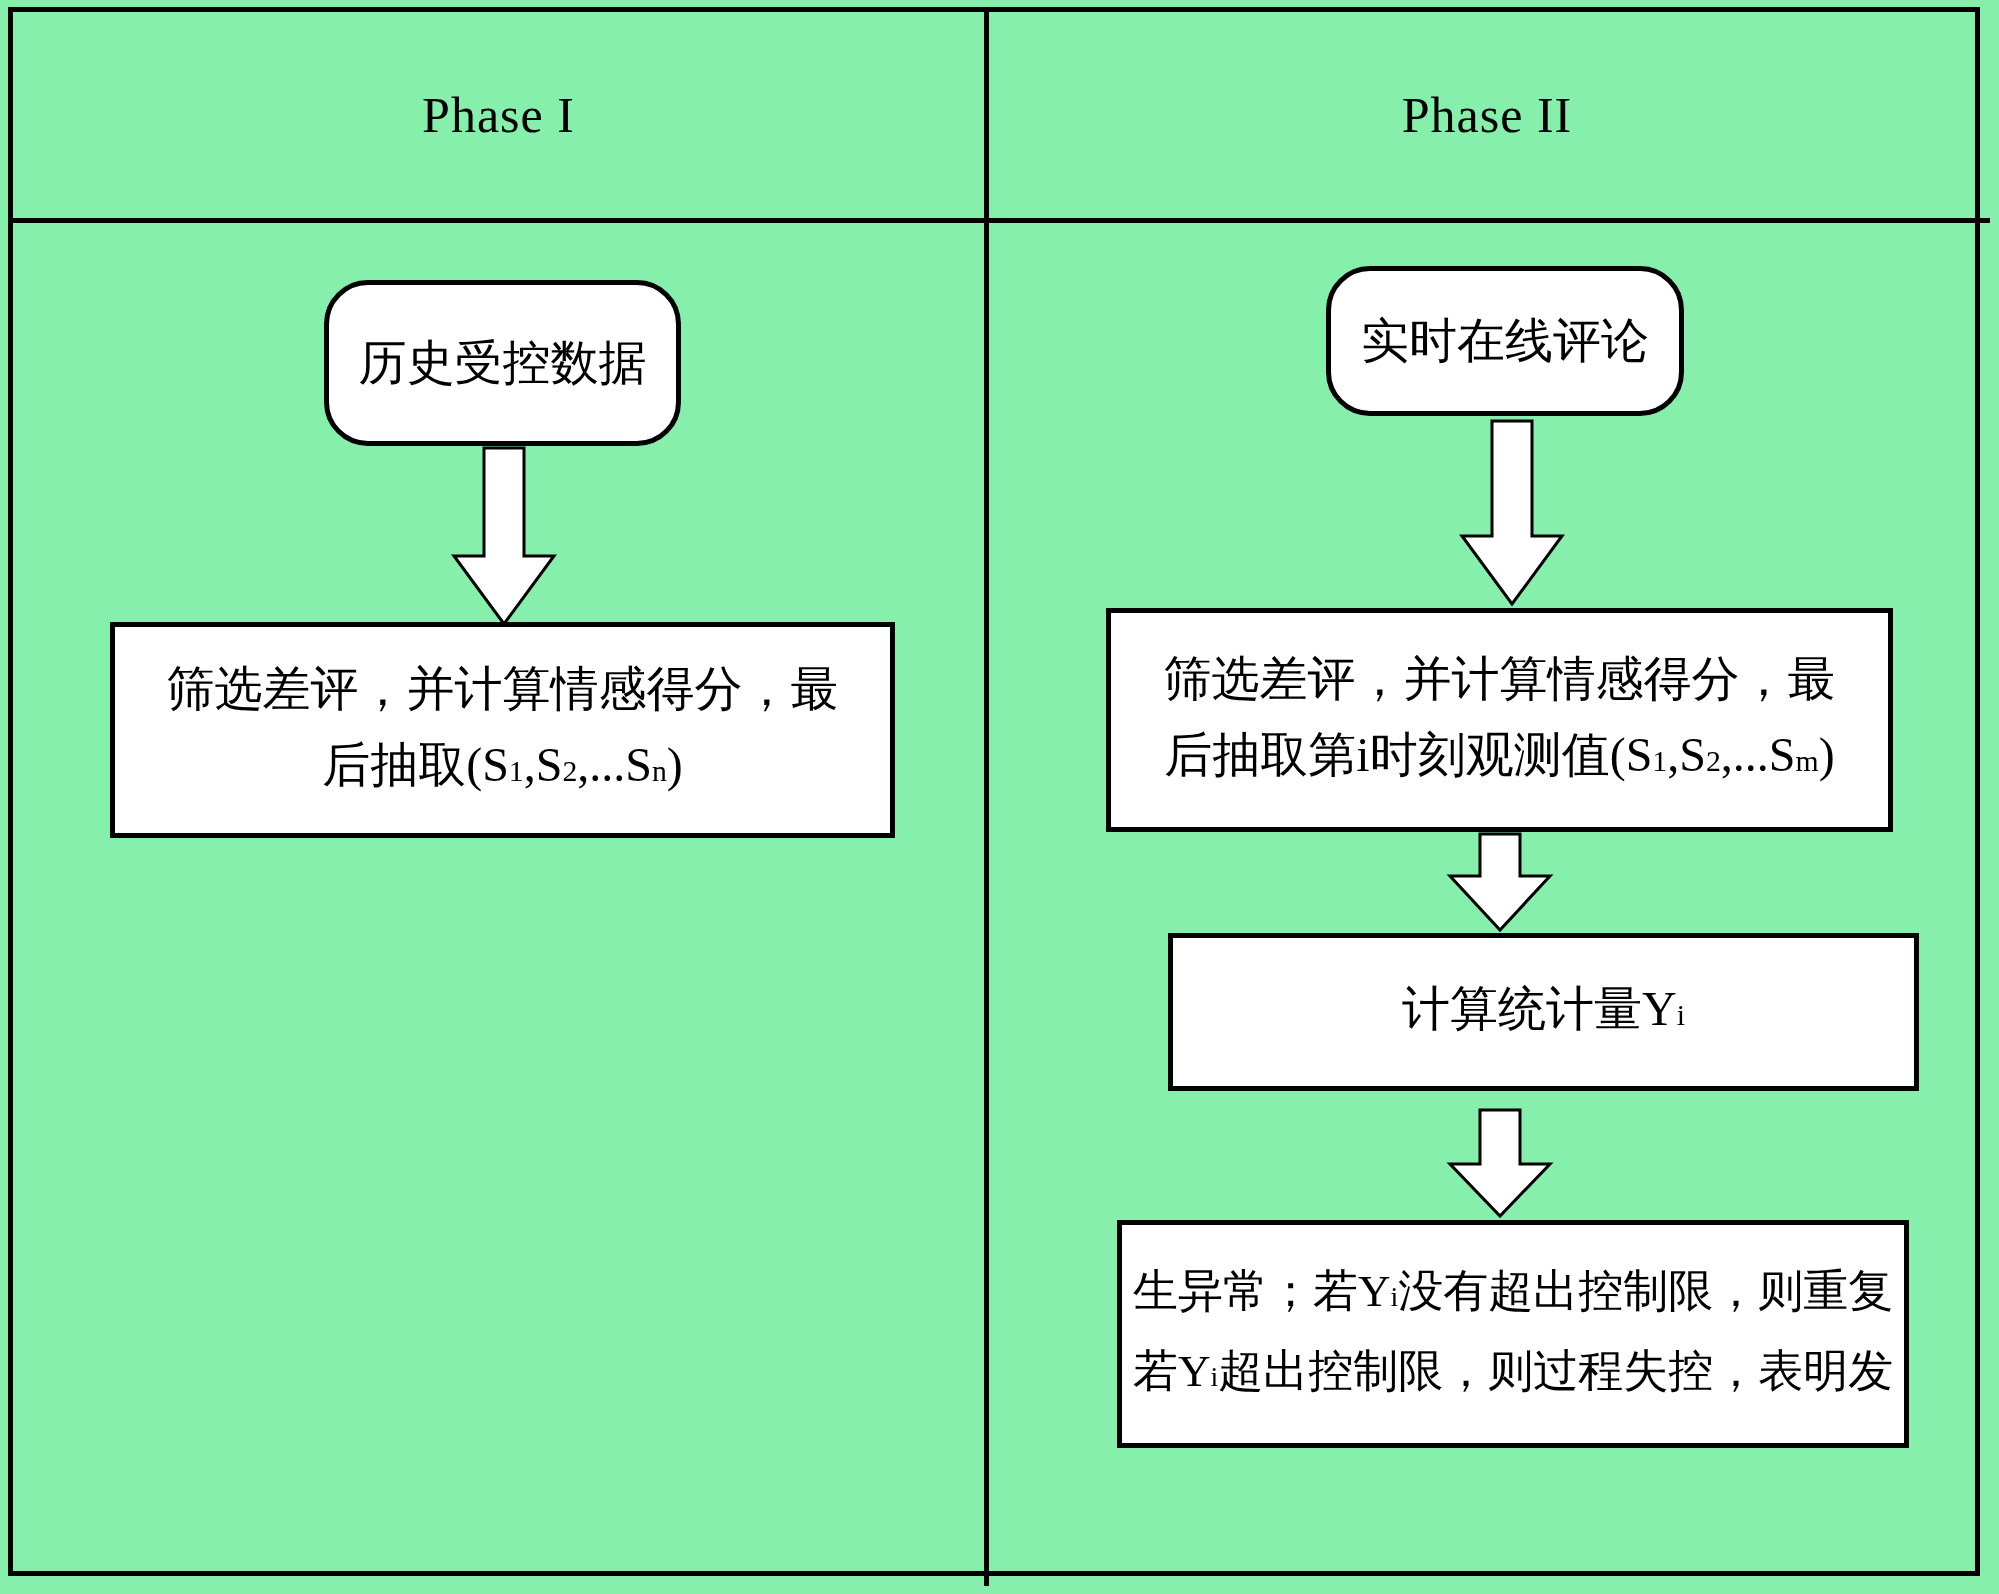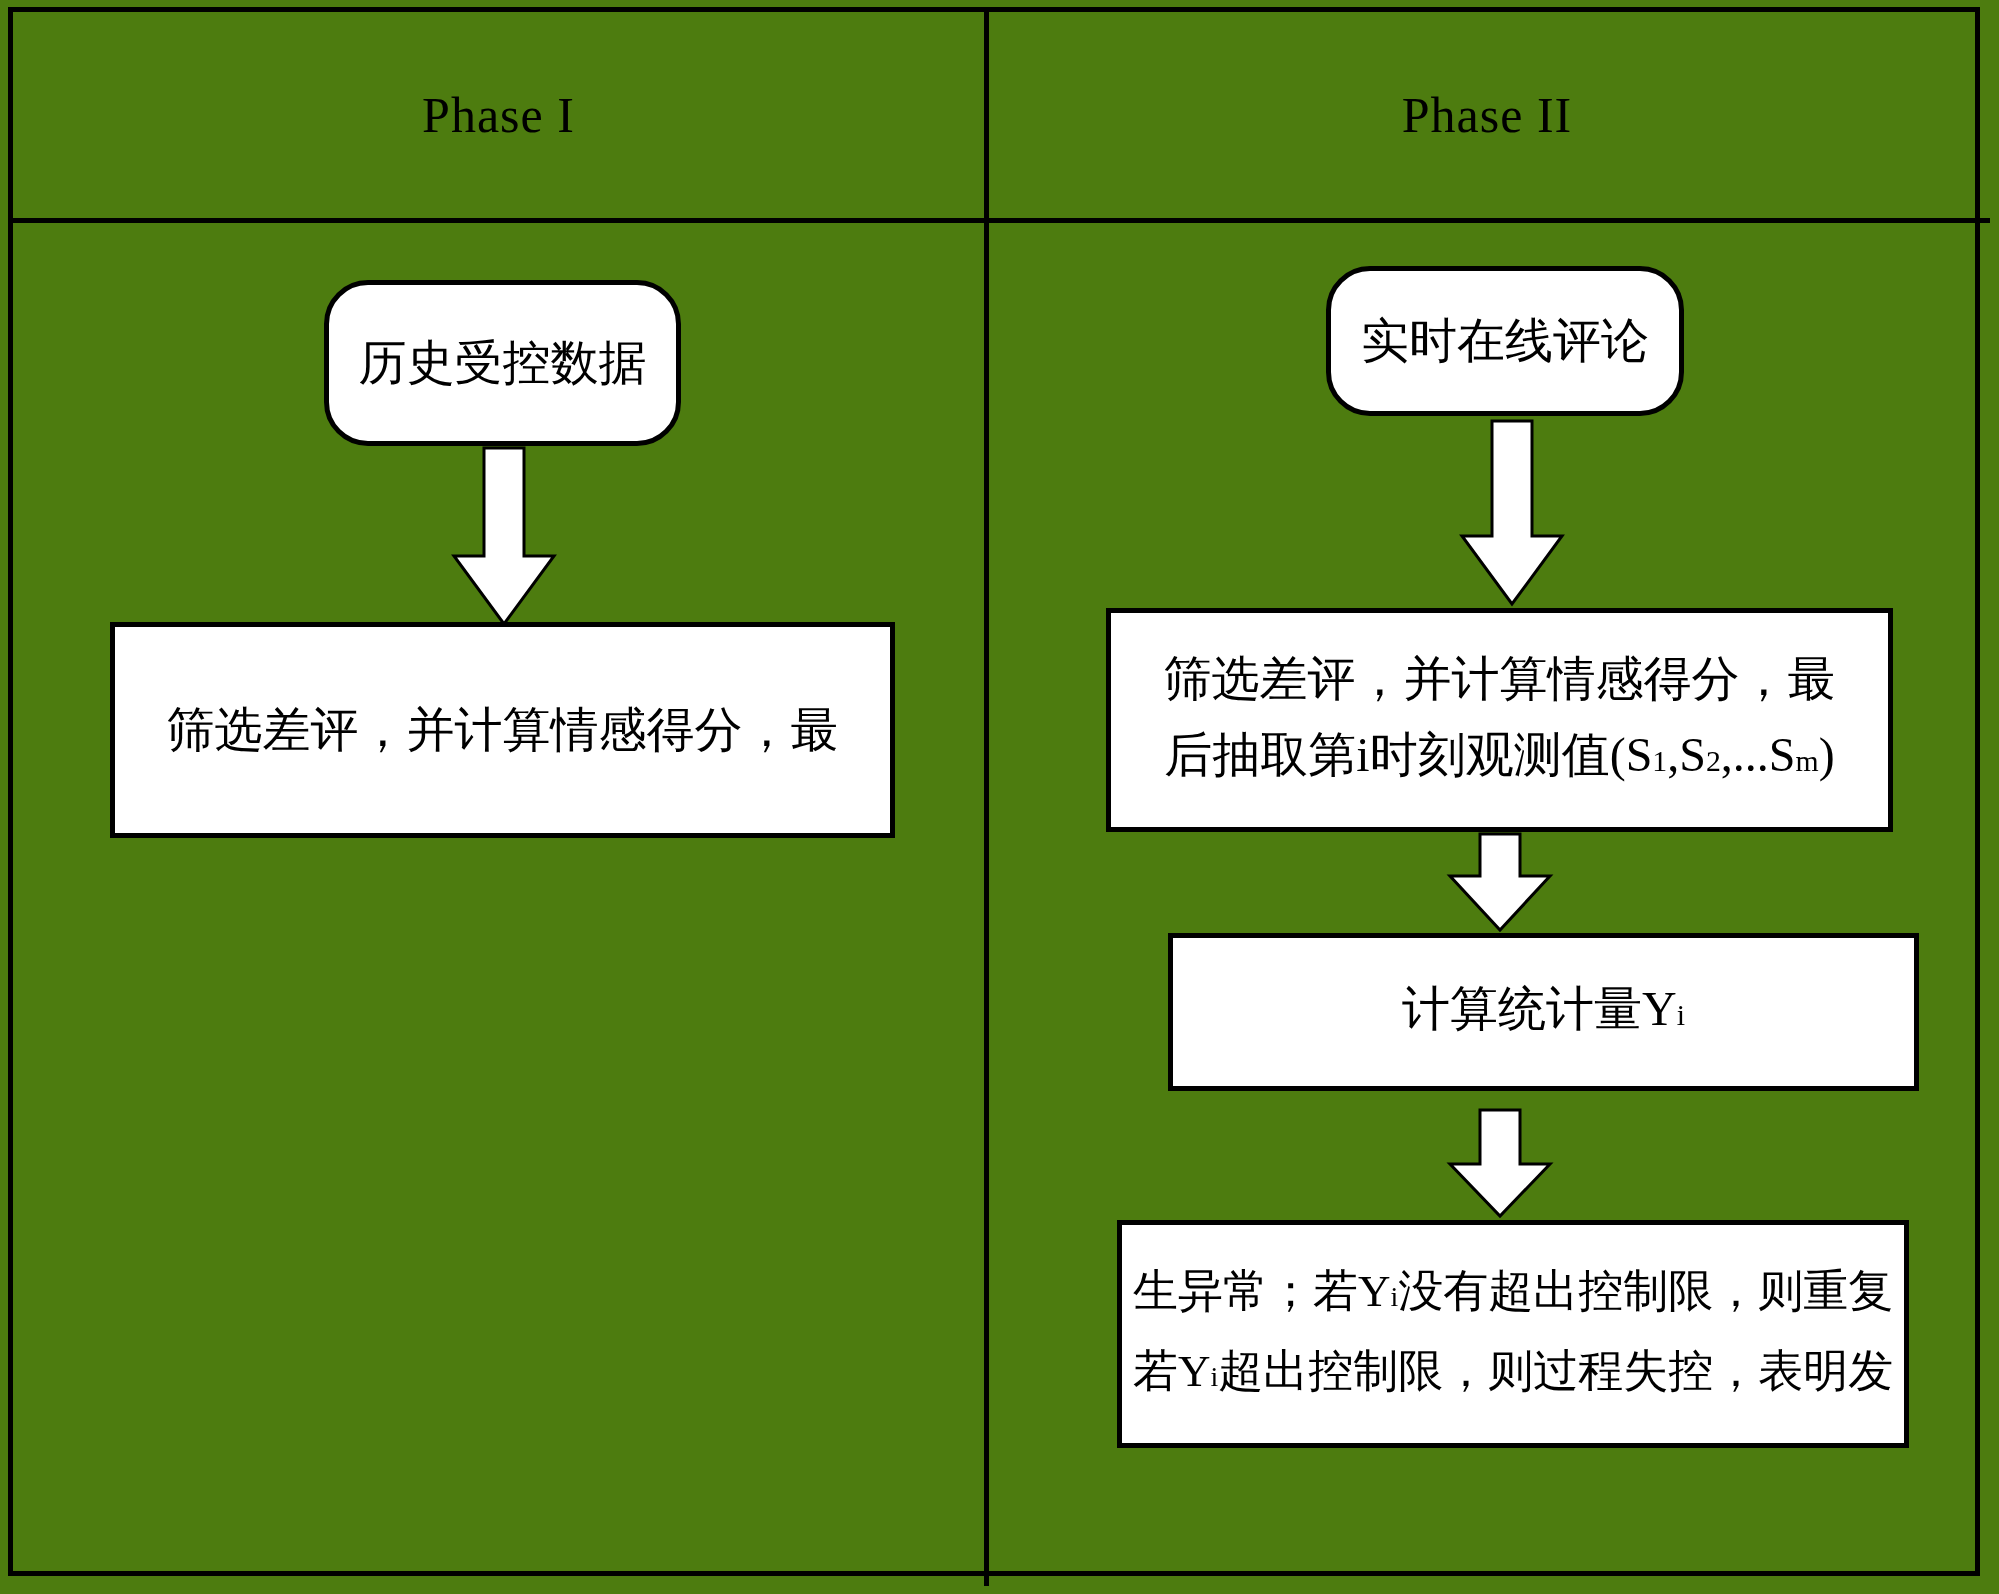--- a/index.html
+++ b/index.html
@@ -1,19 +1,19 @@
 <!DOCTYPE html>
 <html><head>
 <meta charset="utf-8">
 <style>
   html,body{margin:0;padding:0;background:#fff;}
   .canvas{
     position:relative;
     width:1999px;height:1594px;
-    background:#4d7c0f;
+    background:#86efac;
     font-family:"Liberation Serif","DejaVu Serif",serif;
     color:#000;
     overflow:hidden;
   }
   .abs{position:absolute;box-sizing:border-box;}
   .frame{border:5px solid #000;background:transparent;}
   .line-v{background:#000;}
   .line-h{background:#000;}
   .header-cell{
     display:flex;align-items:center;justify-content:center;
@@ -50,20 +50,21 @@
   <div class="abs node rounded" style="left:324px;top:280px;width:357px;height:166px;">
     <div class="txt">历史受控数据</div>
   </div>
 
   <svg class="arrow abs" style="left:452px;top:446px;" width="104" height="180" viewBox="0 0 104 180">
     <polygon points="32,2 72,2 72,110 102,110 52,178 2,110 32,110"></polygon>
   </svg>
 
   <div class="abs node" style="left:110px;top:622px;width:785px;height:216px;">
     <div class="txt"><span>筛选差评，并计算情感得分，最</span></div>
+    <div class="txt"><span>后抽取(S</span><span class="sub">1</span><span>,S</span><span class="sub">2</span><span>,...S</span><span class="sub">n</span><span>)</span></div>
   </div>
 
   <div class="abs node rounded" style="left:1326px;top:266px;width:358px;height:150px;">
     <div class="txt">实时在线评论</div>
   </div>
 
   <svg class="arrow abs" style="left:1460px;top:419px;" width="104" height="187" viewBox="0 0 104 187">
     <polygon points="32,2 72,2 72,117 102,117 52,185 2,117 32,117"></polygon>
   </svg>
 

